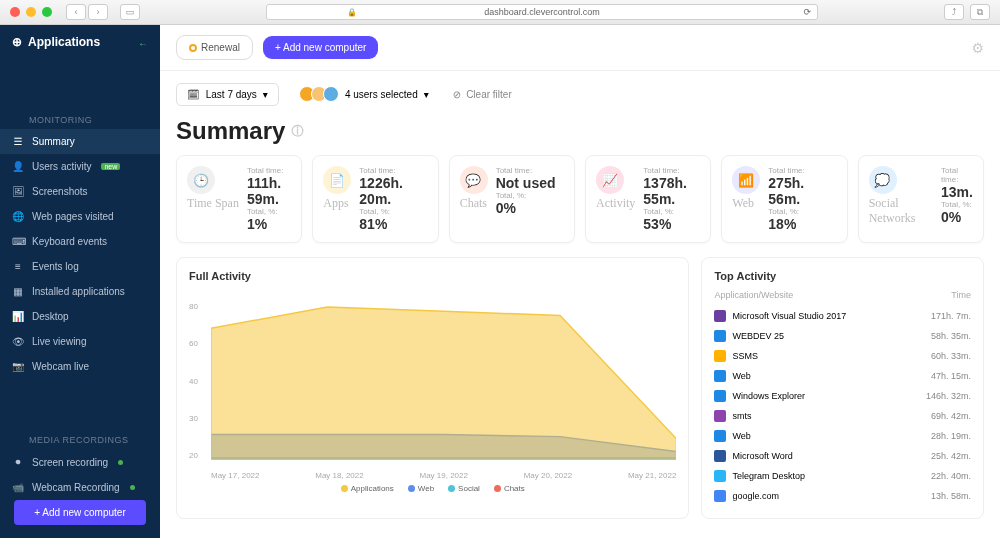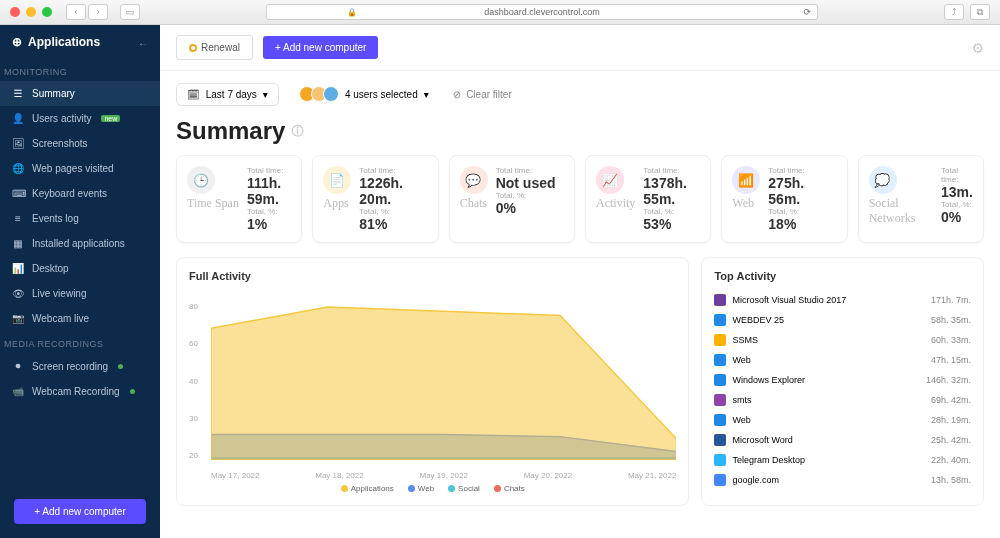--- a/index.html
+++ b/index.html
@@ -16,31 +16,31 @@
 .url-bar { flex: 1; margin: 0 120px; height: 16px; background: #fff; border: 1px solid #d0d0d0; border-radius: 3px; display: flex; align-items: center; justify-content: center; font-size: 9px; color: #666; position: relative; }
 .url-lock { position: absolute; left: 80px; font-size: 8px; }
 .reload { position: absolute; right: 6px; font-size: 9px; }
 .br-right { display: flex; gap: 6px; }
 
 .app { display: flex; height: 513px; }
 .sidebar { width: 160px; background: #0e2a4a; color: #b8c5d6; display: flex; flex-direction: column; font-size: 11px; }
 .logo { padding: 10px 12px; color: #fff; font-weight: 600; font-size: 12px; display: flex; align-items: center; justify-content: space-between; }
 .logo-icon { margin-right: 6px; }
 .collapse { color: #6b8; font-size: 10px; }
-.section-label { padding: 8px 4px 4px; font-size: 9px; color: #6b7d8f; letter-spacing: 0.5px; }
+.section-label { padding: 8px 29px 4px; font-size: 9px; color: #6b7d8f; letter-spacing: 0.5px; margin-top: 48px; }
 .nav-item { padding: 7px 12px; display: flex; align-items: center; gap: 8px; cursor: pointer; font-size: 10px; }
 .nav-item.active { background: #1a3a5c; color: #fff; }
 .nav-icon { width: 12px; display: inline-block; text-align: center; font-size: 10px; }
 .badge-new { background: #4caf50; color: #fff; font-size: 7px; padding: 0 3px; border-radius: 2px; margin-left: 2px; }
 .badge-dot { width: 5px; height: 5px; background: #4caf50; border-radius: 50%; display: inline-block; margin-left: 2px; vertical-align: top; }
 .sidebar-btn { margin: auto 14px 14px; background: #5b4dff; color: #fff; border: none; border-radius: 4px; padding: 7px 10px; font-size: 10px; cursor: pointer; }
 
 .main { flex: 1; background: #fff; overflow-y: auto; }
 .topbar { padding: 10px 16px; display: flex; align-items: center; gap: 10px; border-bottom: 1px solid #eee; }
-.btn { border-radius: 3px; padding: 6px 12px; font-size: 10px; cursor: pointer; border: none; display: inline-flex; align-items: center; gap: 4px; }
+.btn { border-radius: 9px; padding: 6px 12px; font-size: 10px; cursor: pointer; border: none; display: inline-flex; align-items: center; gap: 4px; }
 .btn-outline { background: #fff; border: 1px solid #ddd; color: #555; }
 .btn-outline .ring { width: 8px; height: 8px; border: 2px solid #f5a623; border-radius: 50%; display: inline-block; }
 .btn-primary { background: #5b4dff; color: #fff; }
 .gear { margin-left: auto; color: #ccc; font-size: 14px; }
 
 .filters { padding: 10px 16px; display: flex; align-items: center; gap: 14px; font-size: 10px; }
 .filter-chip { border: 1px solid #e0e0e0; border-radius: 5px; padding: 5px 10px; display: flex; align-items: center; gap: 6px; cursor: pointer; background: #fff; }
 .avatars { display: flex; }
 .av { width: 16px; height: 16px; border-radius: 50%; margin-left: -4px; border: 1px solid #fff; }
 .av:nth-child(1){background:#f5a623;} .av:nth-child(2){background:#f8c471;} .av:nth-child(3){background:#5dade2;}
@@ -303,20 +303,24 @@
         <div class="legend" id="legend">
             <span><span class="lg-dot" style="background:#f5c842"></span>Applications</span>
             <span><span class="lg-dot" style="background:#5b8def"></span>Web</span>
             <span><span class="lg-dot" style="background:#4ec5d8"></span>Social</span>
             <span><span class="lg-dot" style="background:#ef6b5b"></span>Chats</span>
           </div>
       </div>
 
       <div class="activity-panel">
         <div class="panel-title">Top Activity</div>
+        <div class="act-head">
+          <span>Application/Website</span>
+          <span>Time</span>
+        </div>
         <div id="actrows">
             <div class="act-row">
               <span class="act-left">
                 <span class="act-ico" style="background:#6b3fa0"></span>
                 <span>Microsoft Visual Studio 2017</span>
               </span>
               <span class="act-time">171h. 7m.</span>
             </div>
             <div class="act-row">
               <span class="act-left">

